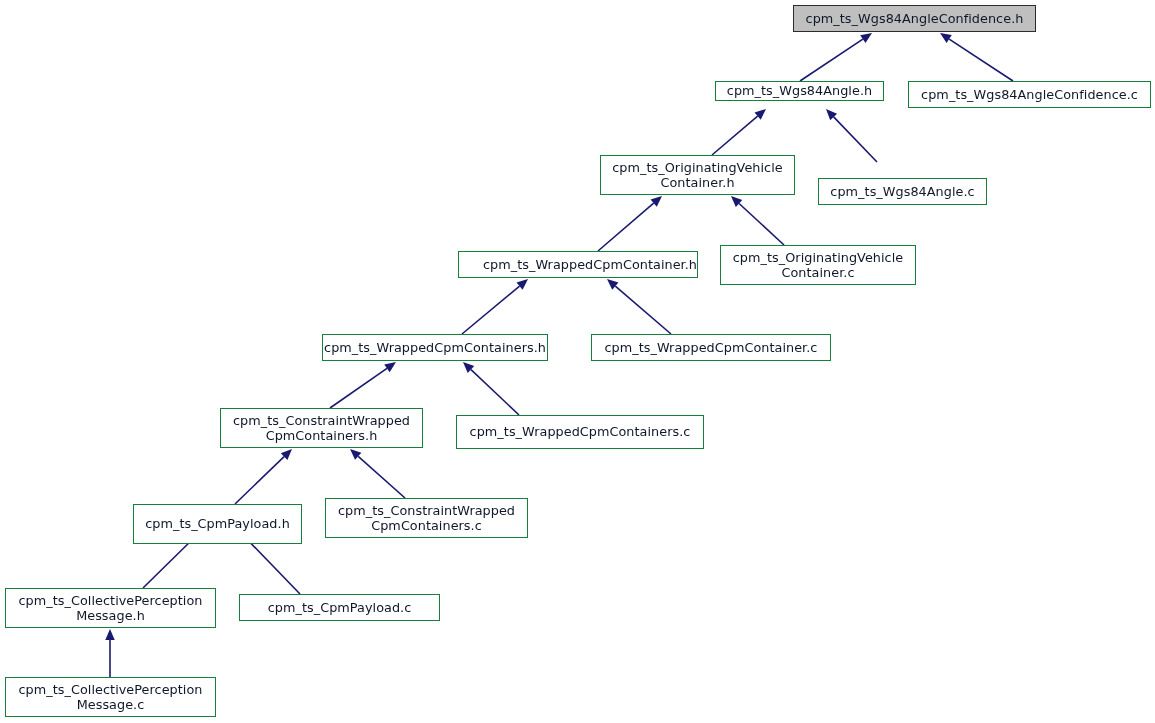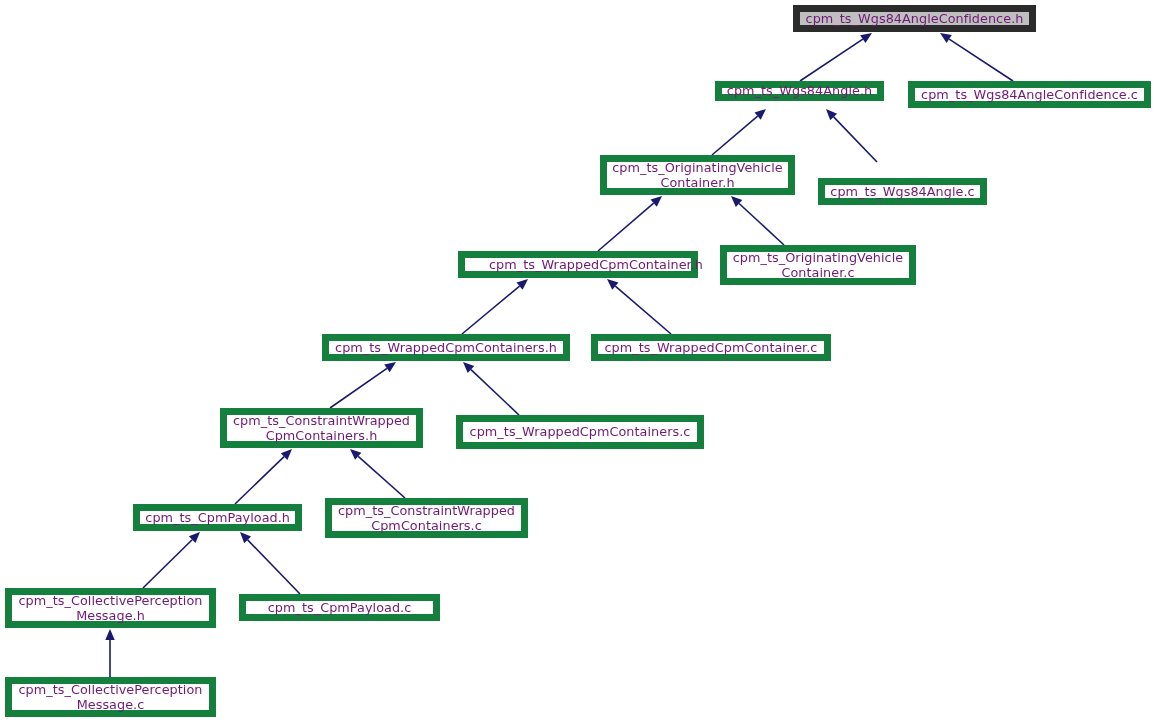--- a/index.html
+++ b/index.html
@@ -19,23 +19,23 @@
     position: absolute;
     left: 0;
     top: 0;
     width: 1155px;
     height: 723px;
     pointer-events: none;
   }
   .node {
     position: absolute;
     box-sizing: border-box;
-    border: 7px solid #15803d;
+    border: 1px solid #15803d;
     background: #ffffff;
-    color: #701a75;
+    color: #0f172a;
     display: flex;
     align-items: center;
     justify-content: center;
     text-align: center;
     font-size: 12.8px;
     line-height: 15.5px;
     letter-spacing: 0.05px;
     white-space: pre-line;
     z-index: 2;
   }
@@ -121,26 +121,26 @@
   <div id="node-layer">
       <div class="node highlight" style="left: 793px; top: 5px; width: 243px; height: 27px;"><span class="node-label">cpm_ts_Wgs84AngleConfidence.h</span></div>
       <div class="node" style="left: 715px; top: 81px; width: 169px; height: 20px;"><span class="node-label">cpm_ts_Wgs84Angle.h</span></div>
       <div class="node" style="left: 908px; top: 81px; width: 243px; height: 27px; align-items: center;"><span class="node-label">cpm_ts_Wgs84AngleConfidence.c</span></div>
       <div class="node" style="left: 600px; top: 155px; width: 195px; height: 40px;"><span class="node-label">cpm_ts_OriginatingVehicle
 Container.h</span></div>
       <div class="node" style="left: 818px; top: 162px; width: 169px; height: 27px; margin-top: 16px;"><span class="node-label">cpm_ts_Wgs84Angle.c</span></div>
       <div class="node" style="left: 458px; top: 251px; width: 240px; height: 27px; padding-left: 24px;"><span class="node-label">cpm_ts_WrappedCpmContainer.h</span></div>
       <div class="node" style="left: 720px; top: 245px; width: 196px; height: 40px;"><span class="node-label">cpm_ts_OriginatingVehicle
 Container.c</span></div>
-      <div class="node" style="left: 322px; top: 334px; width: 248px; height: 27px;"><span class="node-label">cpm_ts_WrappedCpmContainers.h</span></div>
+      <div class="node" style="left: 322px; top: 334px; width: 226px; height: 27px;"><span class="node-label">cpm_ts_WrappedCpmContainers.h</span></div>
       <div class="node" style="left: 591px; top: 334px; width: 240px; height: 27px;"><span class="node-label">cpm_ts_WrappedCpmContainer.c</span></div>
       <div class="node" style="left: 220px; top: 408px; width: 203px; height: 40px;"><span class="node-label">cpm_ts_ConstraintWrapped
 CpmContainers.h</span></div>
       <div class="node" style="left: 456px; top: 415px; width: 248px; height: 34px;"><span class="node-label">cpm_ts_WrappedCpmContainers.c</span></div>
-      <div class="node" style="left: 133px; top: 504px; width: 169px; height: 27px; text-align: right;"><span class="node-label">cpm_ts_CpmPayload.h</span></div>
+      <div class="node" style="left: 133px; top: 504px; width: 169px; height: 40px;"><span class="node-label">cpm_ts_CpmPayload.h</span></div>
       <div class="node" style="left: 325px; top: 498px; width: 203px; height: 40px;"><span class="node-label">cpm_ts_ConstraintWrapped
 CpmContainers.c</span></div>
       <div class="node" style="left: 5px; top: 588px; width: 211px; height: 40px;"><span class="node-label">cpm_ts_CollectivePerception
 Message.h</span></div>
       <div class="node" style="left: 239px; top: 594px; width: 201px; height: 27px;"><span class="node-label">cpm_ts_CpmPayload.c</span></div>
       <div class="node" style="left: 5px; top: 677px; width: 211px; height: 40px;"><span class="node-label">cpm_ts_CollectivePerception
 Message.c</span></div>
     </div>
 
 </div>

